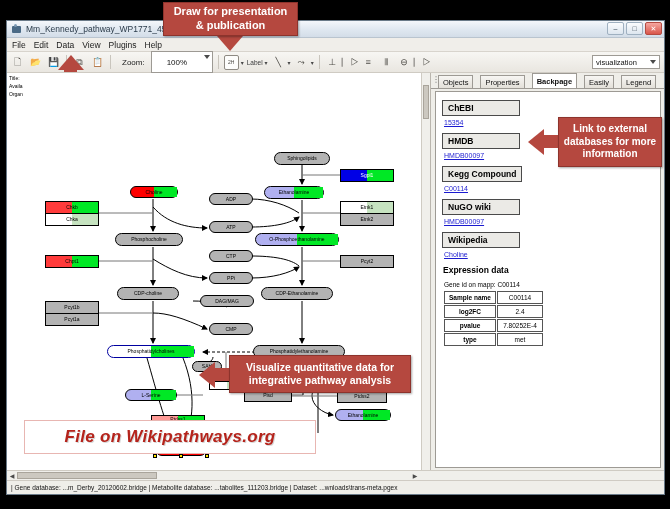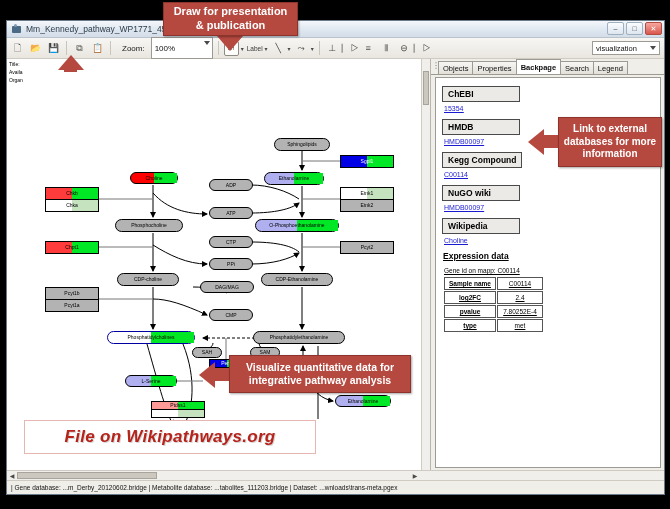--- a/index.html
+++ b/index.html
@@ -98,21 +98,21 @@
     font-size: 9px; color: #4c4a45; line-height: 1;
   }
   .tsep { width: 1px; height: 14px; background: #c9c5bd; margin: 0 2px; }
   .zoom-label { font-size: 8px; color: #1b1b1b; margin: 0 3px 0 6px; }
   #zoom-combo {
     width: 62px; height: 22px;
     border: 1px solid #9d9a94;
     background: #fff;
     display: flex; align-items: center;
     font-size: 8px; color: #111;
-    padding-left: 3px;
+    padding-left: 15px;
     position: relative;
   }
   #zoom-combo .arrow {
     position: absolute; right: 2px; top: 3px;
     width: 0; height: 0;
     border-left: 3px solid transparent;
     border-right: 3px solid transparent;
     border-top: 4px solid #4a4a4a;
   }
   .tdrop { font-size: 6px; color: #4a4a4a; margin-left: -1px; }
@@ -170,21 +170,21 @@
   
   #edges { position: absolute; left: 0; top: 0; width: 424px; height: 420px; }
   
   #side-pane {
     flex: 1; background: #efeee9;
     display: flex; flex-direction: column;
     min-width: 0;
   }
   #tabrow {
     height: 16px; display: flex; align-items: flex-end;
-    padding-left: 7px; gap: 0px;
+    padding-left: 7px; gap: 8px;
     background: #efeee9;
     border-bottom: 1px solid #9d9a94;
     position: relative;
   }
   #tabrow:before {
     content: "⋮";
     position: absolute; left: 1px; top: 2px;
     font-size: 8px; color: #6b6b6b;
   }
   .tab {
@@ -203,21 +203,20 @@
     height: 15px;
     position: relative; z-index: 2;
   }
   #backpage {
     flex: 1; background: #fff;
     margin: 2px 3px 2px 4px;
     border: 1px solid #9d9a94;
     overflow: hidden;
     position: relative;
     padding: 5px 6px;
-    text-decoration: underline;
   }
   .dbrow { margin-bottom: 4px; }
   .dbhead {
     display: inline-block;
     min-width: 78px;
     border: 1px solid #4a4a4a;
     background: #ebeae6;
     font-size: 8.5px; font-weight: bold; color: #000;
     padding: 2px 5px;
   }
@@ -339,20 +338,28 @@
     <div id="titlebar">
       <span class="tb-icon"></span>
       <span id="win-title">Mm_Kennedy_pathway_WP1771_45176.gpml</span>
       <span id="win-buttons">
         <span class="wb">–</span>
         <span class="wb">□</span>
         <span class="wb close">✕</span>
       </span>
     </div>
 
+    <div id="menubar">
+      <span class="mi">File</span>
+      <span class="mi">Edit</span>
+      <span class="mi">Data</span>
+      <span class="mi">View</span>
+      <span class="mi">Plugins</span>
+      <span class="mi">Help</span>
+    </div>
 
     <div id="toolbar">
       <span class="tbtn">🗋</span>
       <span class="tbtn">📂</span>
       <span class="tbtn">💾</span>
       <span class="tsep"></span>
       <span class="tbtn">⧉</span>
       <span class="tbtn">📋</span>
       <span class="tsep"></span>
       <span class="zoom-label">Zoom:</span>
@@ -620,21 +627,21 @@
         <div class="vscroll">
           <div class="thumb"></div>
         </div>
       </div>
 
       <div id="side-pane">
         <div id="tabrow">
           <span class="tab">Objects</span>
           <span class="tab">Properties</span>
           <span class="tab active">Backpage</span>
-          <span class="tab">Search</span>
+          <span class="tab">Easily</span>
           <span class="tab">Legend</span>
         </div>
 
         <div id="backpage">
           <div class="dbrow">
             <span class="dbhead">ChEBI</span>
             <a class="dbval">15354</a>
           </div>
           <div class="dbrow">
             <span class="dbhead">HMDB</span>

